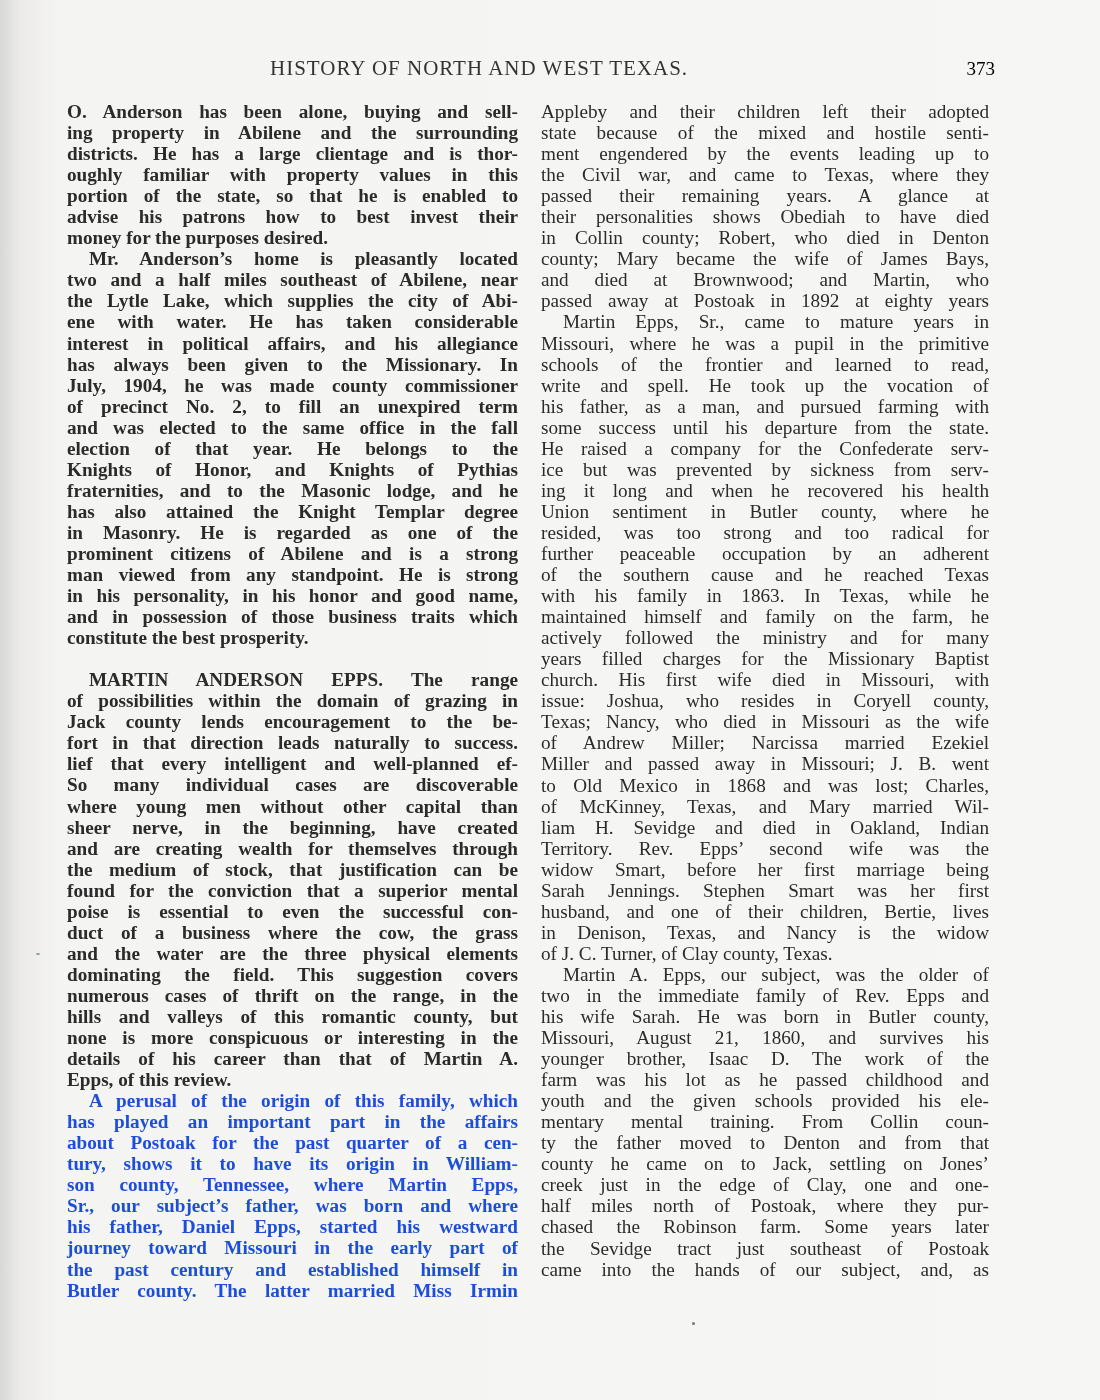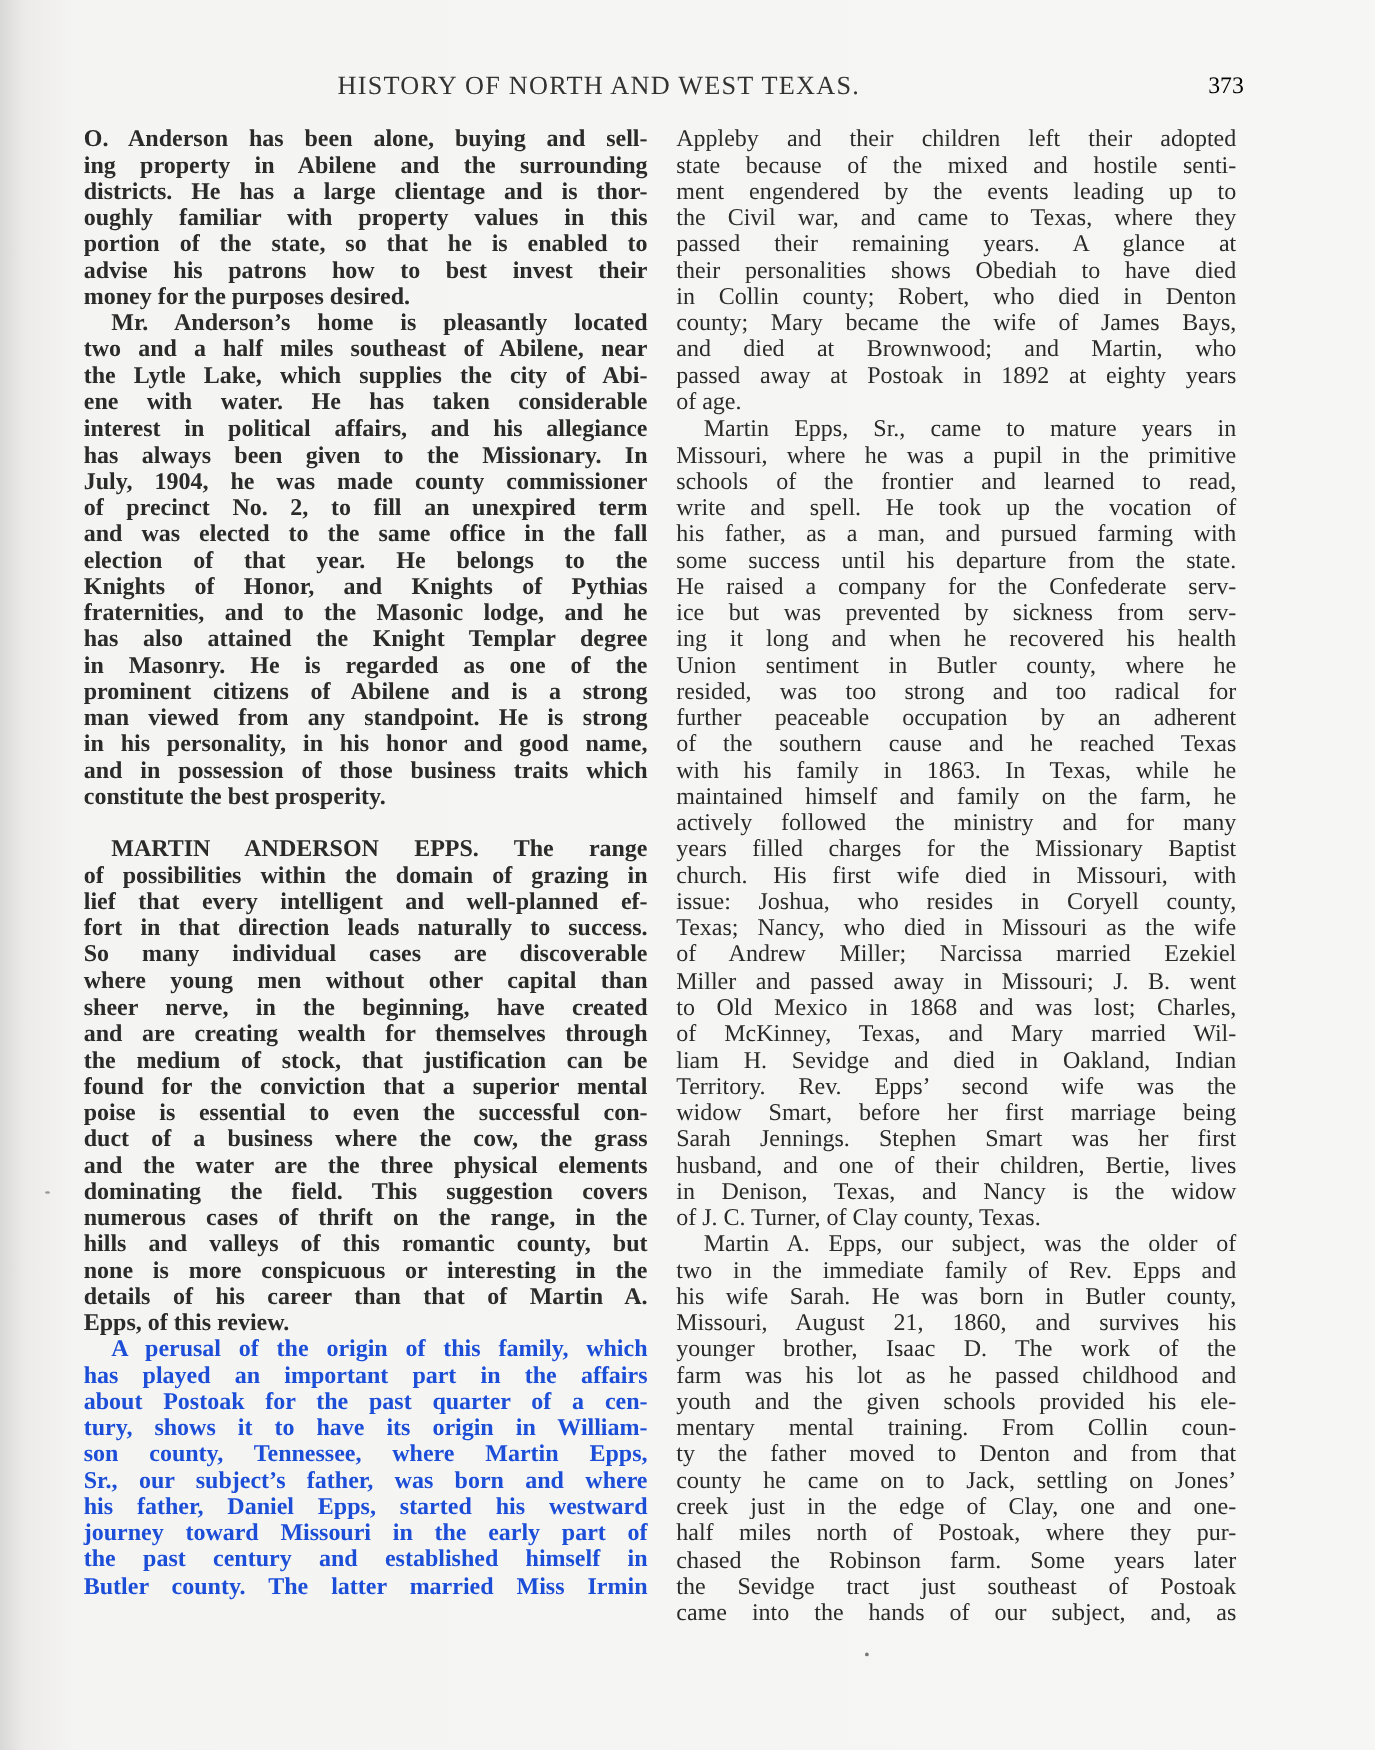--- a/index.html
+++ b/index.html
@@ -75,22 +75,23 @@
       <span class="line">has also attained the Knight Templar degree</span>
       <span class="line">in Masonry.  He is regarded as one of the</span>
       <span class="line">prominent citizens of Abilene and is a strong</span>
       <span class="line">man viewed from any standpoint.  He is strong</span>
       <span class="line">in his personality, in his honor and good name,</span>
       <span class="line">and in possession of those business traits which</span>
       <span class="line last">constitute the best prosperity.</span>
       <span class="line gap"></span>
       <span class="line indent">MARTIN ANDERSON EPPS. The range</span>
       <span class="line">of possibilities within the domain of grazing in</span>
+      <span class="line">Jack county lends encouragement to the be-</span>
+      <span class="line">fort in that direction leads naturally to success.</span>
       <span class="line">lief that every intelligent and well-planned ef-</span>
-      <span class="line">fort in that direction leads naturally to success.</span>
       <span class="line">So many individual cases are discoverable</span>
       <span class="line">where young men without other capital than</span>
       <span class="line">sheer nerve, in the beginning, have created</span>
       <span class="line">and are creating wealth for themselves through</span>
       <span class="line">the medium of stock, that justification can be</span>
       <span class="line">found for the conviction that a superior mental</span>
       <span class="line">poise is essential to even the successful con-</span>
       <span class="line">duct of a business where the cow, the grass</span>
       <span class="line">and the water are the three physical elements</span>
       <span class="line">dominating the field.  This suggestion covers</span>
@@ -114,21 +115,20 @@
       <span class="line">Appleby and their children left their adopted</span>
       <span class="line">state because of the mixed and hostile senti-</span>
       <span class="line">ment engendered by the events leading up to</span>
       <span class="line">the Civil war, and came to Texas, where they</span>
       <span class="line">passed their remaining years.  A glance at</span>
       <span class="line">their personalities shows Obediah to have died</span>
       <span class="line">in Collin county; Robert, who died in Denton</span>
       <span class="line">county; Mary became the wife of James Bays,</span>
       <span class="line">and died at Brownwood; and Martin, who</span>
       <span class="line">passed away at Postoak in 1892 at eighty years</span>
-      <span class="line last">of age.</span>
       <span class="line indent">Martin Epps, Sr., came to mature years in</span>
       <span class="line">Missouri, where he was a pupil in the primitive</span>
       <span class="line">schools of the frontier and learned to read,</span>
       <span class="line">write and spell.  He took up the vocation of</span>
       <span class="line">his father, as a man, and pursued farming with</span>
       <span class="line">some success until his departure from the state.</span>
       <span class="line">He raised a company for the Confederate serv-</span>
       <span class="line">ice but was prevented by sickness from serv-</span>
       <span class="line">ing it long and when he recovered his health</span>
       <span class="line">Union sentiment in Butler county, where he</span>

